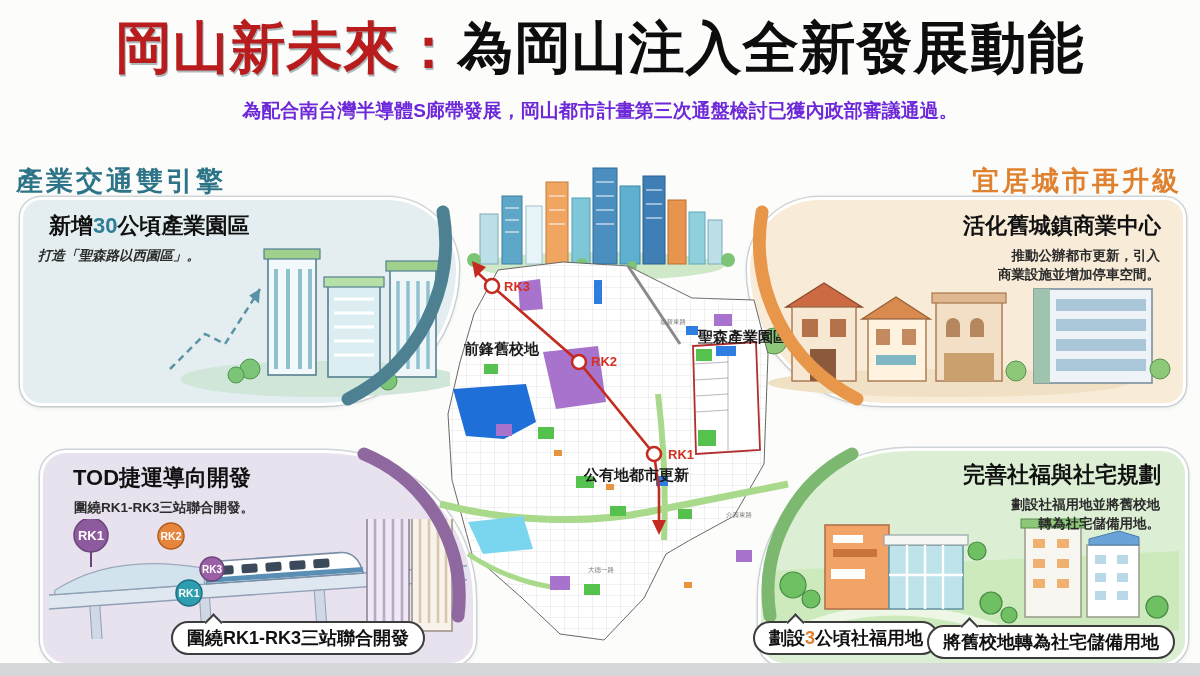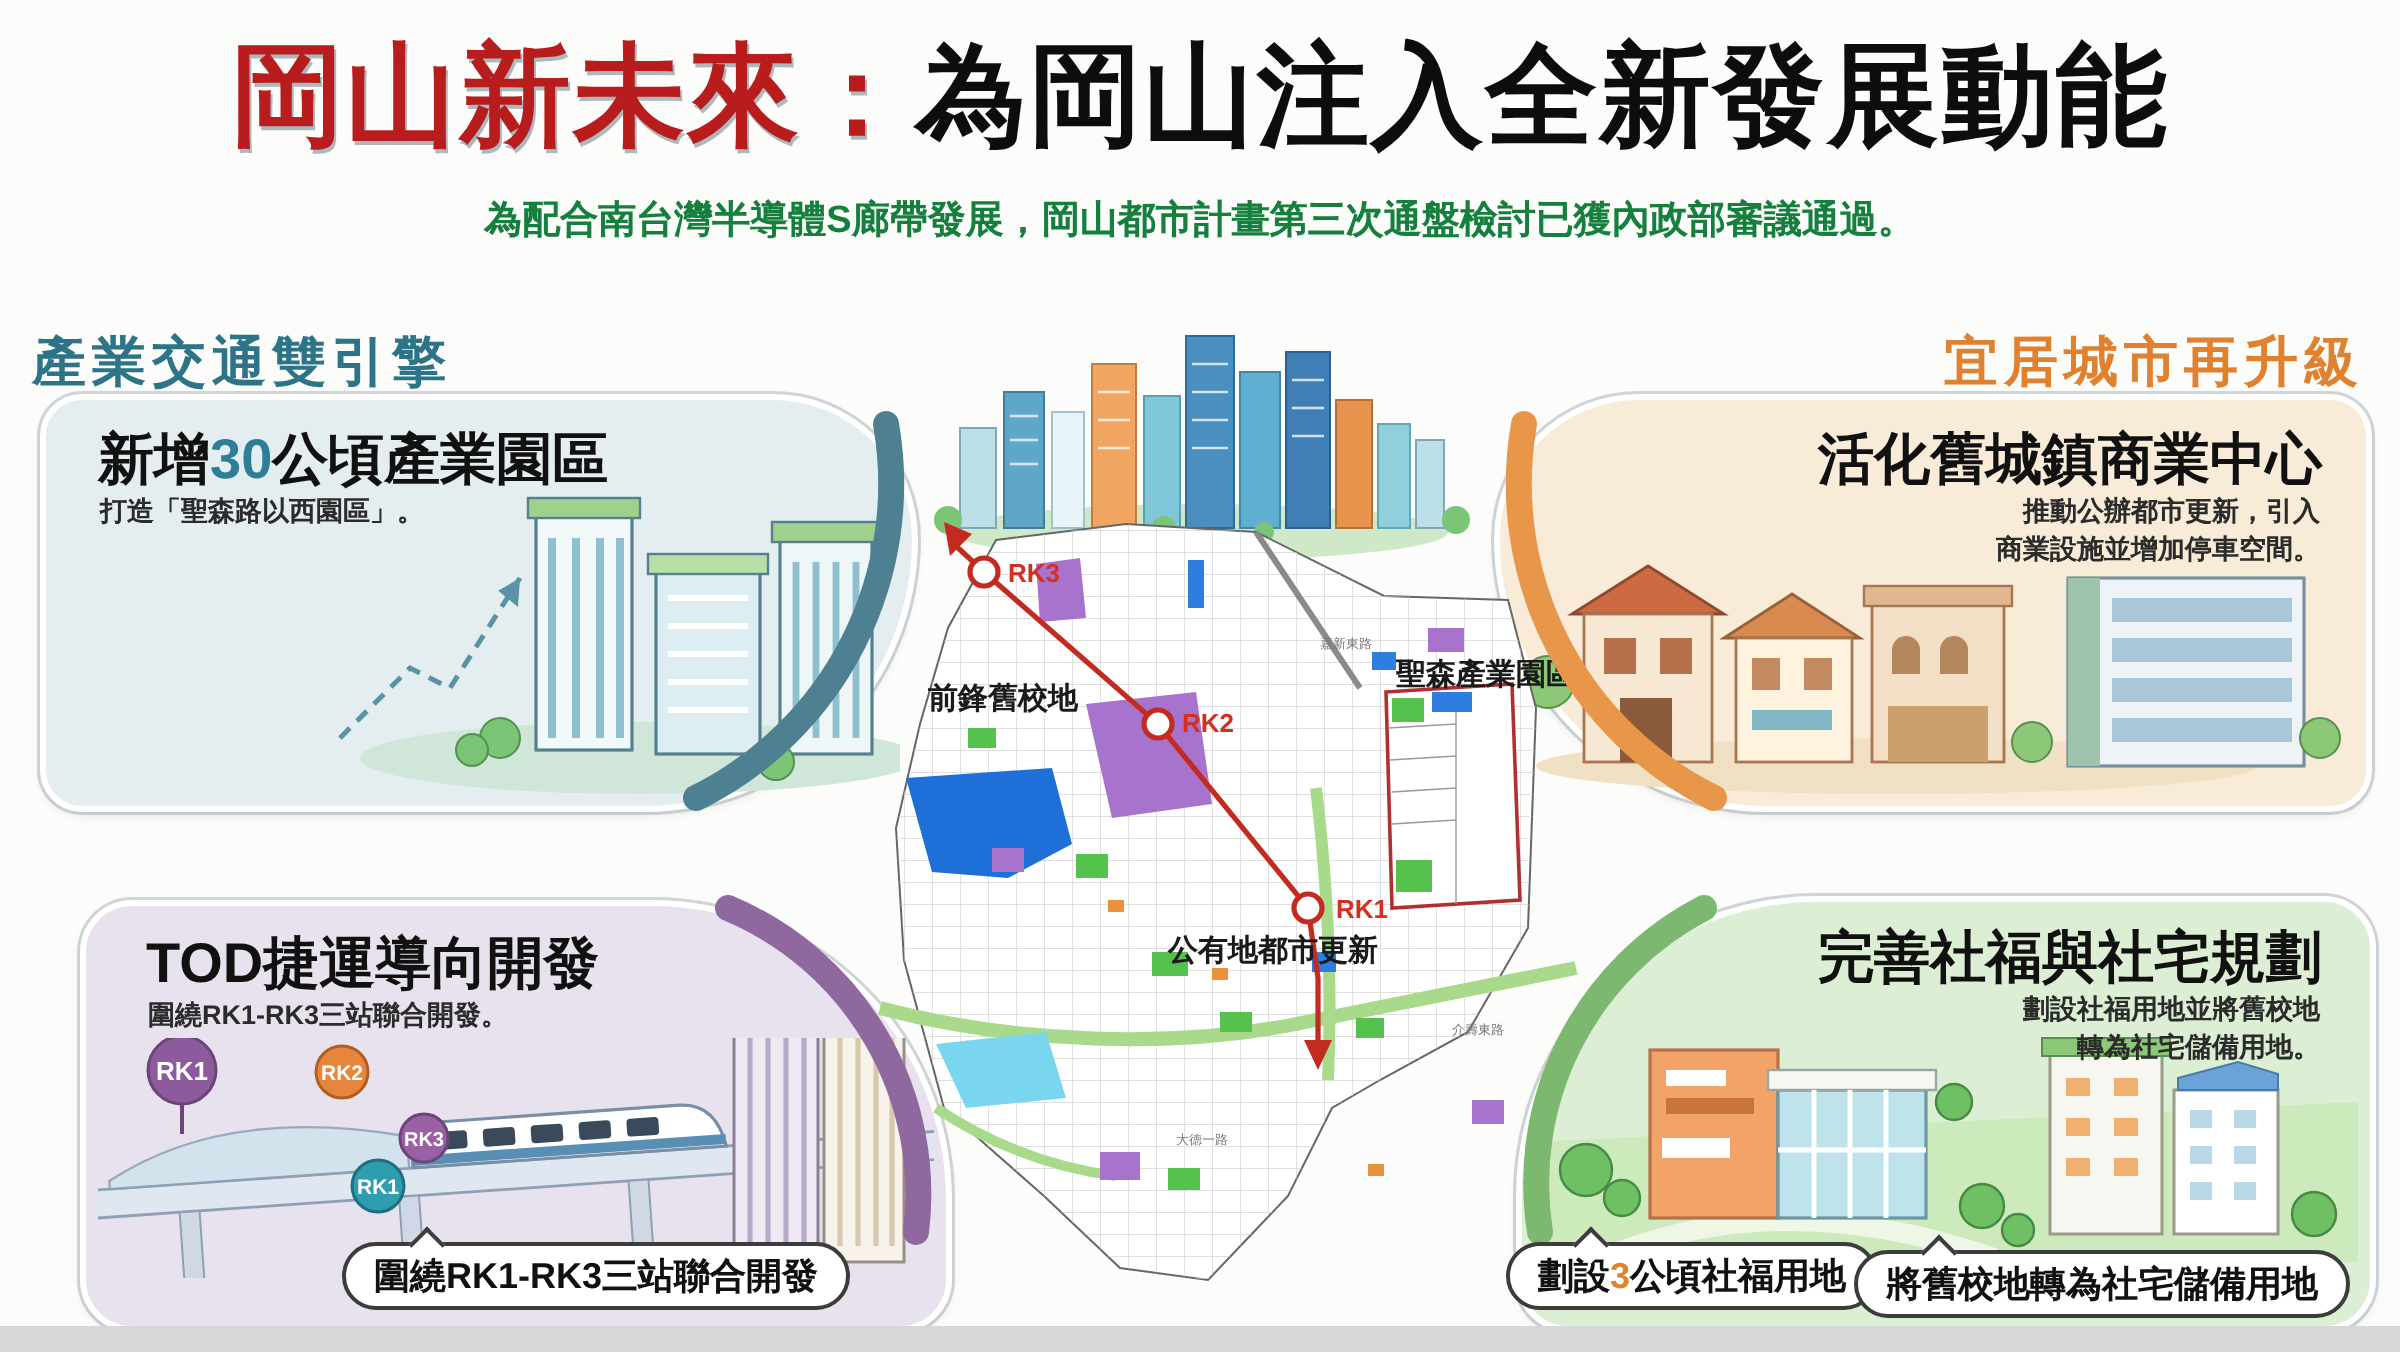--- a/index.html
+++ b/index.html
@@ -5,39 +5,39 @@
   html,body{margin:0;padding:0;}
   body{font-family:"Liberation Sans","DejaVu Sans",sans-serif;}
   .page{position:relative;width:1200px;height:676px;background:#fcfcfb;overflow:hidden;}
 
   
   .headline{position:absolute;top:16px;left:0;width:100%;text-align:center;
     font-size:56px;font-weight:900;letter-spacing:1px;line-height:1.15;white-space:nowrap;}
   .headline .hl{color:#b91c1c;text-shadow:1px 2px 0 rgba(20,60,75,.35);}
   .headline .rest{color:#0d0d0d;}
   .intro{position:absolute;top:98px;left:0;width:100%;text-align:center;
-    font-size:19px;font-weight:700;color:#15803d;line-height:1.38;}
+    font-size:19px;font-weight:700;color:#6d28d9;line-height:1.38;}
 
   
   .section-header{position:absolute;font-size:27px;font-weight:900;letter-spacing:3px;white-space:nowrap;}
   .header-industry{left:16px;top:163px;color:#2d7488;}
   .header-livable{right:18px;top:163px;color:#e0812f;}
 
   
   .panel{position:absolute;border:3px solid #ffffff;box-shadow:0 0 0 1.5px rgba(110,125,135,.3),0 2px 5px rgba(0,0,0,.08);}
   .panel-industry{left:20px;top:197px;width:433px;height:203px;background:#e4eef0;
     border-radius:26px 90px 170px 26px;}
   .panel-livable{left:747px;top:197px;width:433px;height:203px;background:#f8ecd9;
     border-radius:90px 26px 26px 170px;}
   .panel-tod{left:40px;top:450px;width:430px;height:210px;background:#e8e2ee;
     border-radius:26px 150px 26px 26px;}
   .panel-welfare{left:758px;top:448px;width:424px;height:212px;background:#dcefd4;
     border-radius:150px 26px 26px 26px;}
 
-  .card-title{position:absolute;font-size:28px;font-weight:900;color:#111;white-space:nowrap;z-index:5;}
+  .card-title{position:absolute;font-size:22px;font-weight:900;color:#111;white-space:nowrap;z-index:5;}
   .card-desc{position:absolute;font-size:13.5px;font-weight:600;color:#2b2b2b;white-space:nowrap;z-index:5;}
   .num-teal{color:#2d7e96;}
   .num-orange{color:#e0812f;}
   .ta-right{text-align:right;margin-left:23px;}
 
   
   .arc{position:absolute;pointer-events:none;z-index:4;}
 
   
   .pill{position:absolute;background:#ffffff;border:2.5px solid #3c3c3c;border-radius:22px;
@@ -65,21 +65,21 @@
     <div>為配合南台灣半導體S廊帶發展，岡山都市計畫第三次通盤檢討已獲內政部審議通過。</div>
   </div>
 
   <div class="section-header header-livable">宜居城市再升級</div>
   <div class="section-header header-industry">產業交通雙引擎</div>
 
   <div class="panel panel-industry">
     <div class="card-title" style="left:26px;top:11px;">
       <span>新增</span><span class="num-teal">30</span><span>公頃產業園區</span>
     </div>
-    <div class="card-desc" style="left:27px;top:47px;">打造「聖森路以西園區」。</div>
+    <div class="card-desc" style="left:15px;top:47px;font-style:italic;">打造「聖森路以西園區」。</div>
     <svg class="illus" style="right:6px;bottom:4px;" width="300" height="180" viewBox="0 0 300 180">
       <ellipse cx="170" cy="160" rx="140" ry="18" fill="#cfe6d8"></ellipse>
       <g>
         <polyline points="20,150 55,115 75,125 110,70" fill="none" stroke="#5a93a3" stroke-width="2.5" stroke-dasharray="7 5"></polyline>
         <polygon points="110,70 98,74 106,84" fill="#5a93a3" transform="rotate(-12 110 70)"></polygon>
       </g>
       <g>
         <rect x="118" y="38" width="48" height="118" fill="#f2f9fb" stroke="#55808f" stroke-width="1.6"></rect>
         <rect x="114" y="30" width="56" height="10" fill="#9fd08c" stroke="#55808f" stroke-width="1.2"></rect>
         <g stroke="#8fc0cf" stroke-width="4">

